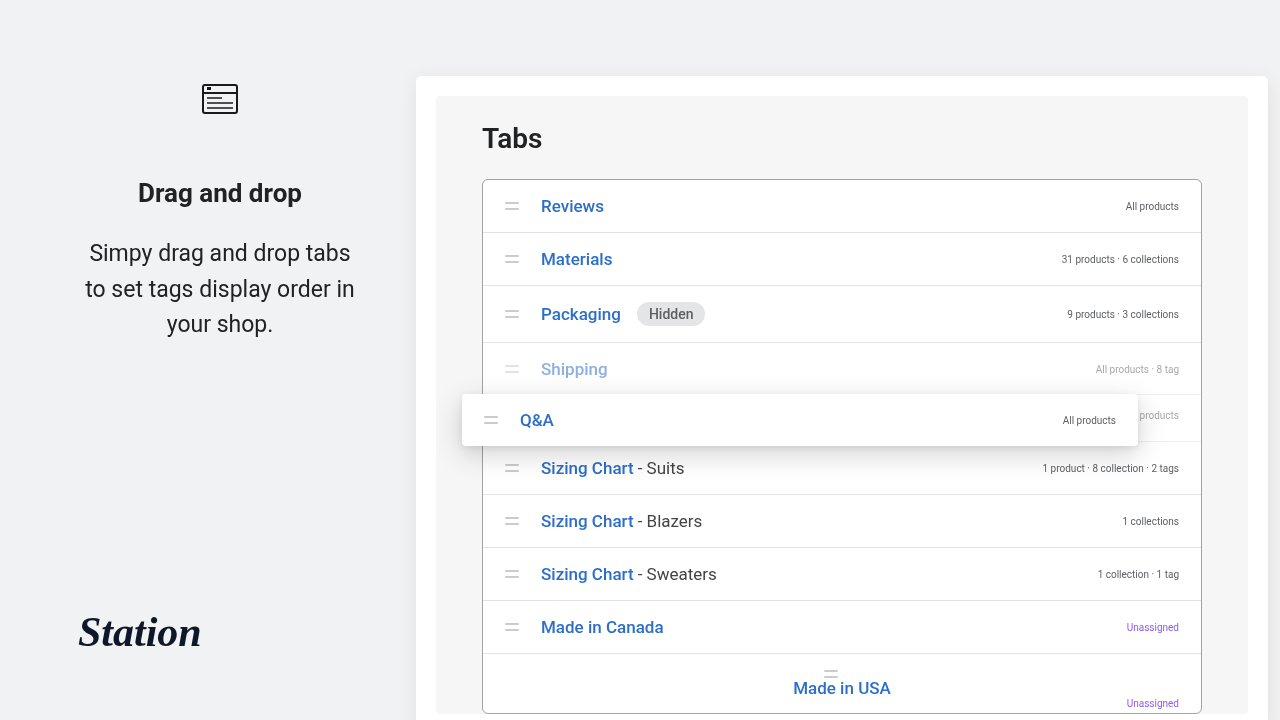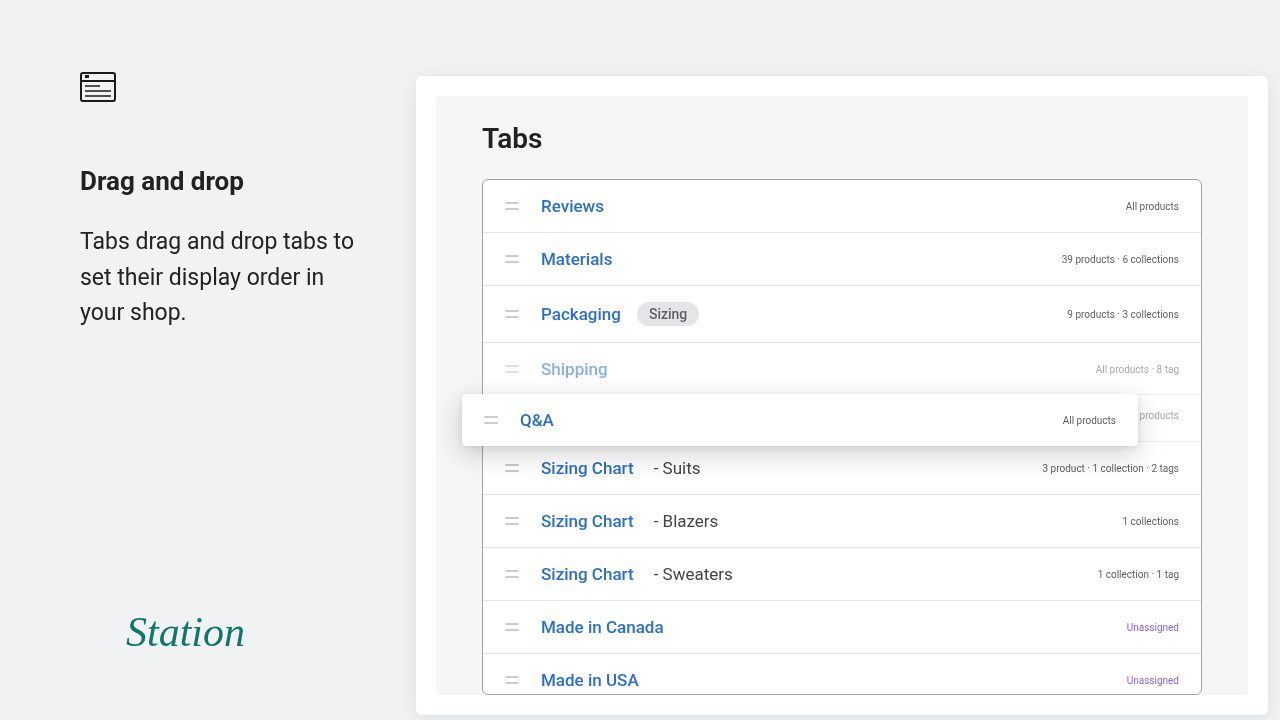--- a/index.html
+++ b/index.html
@@ -7,22 +7,23 @@
       font-family: -apple-system, BlinkMacSystemFont, "Segoe UI", Roboto, sans-serif;
       background: #f1f2f3;
       width: 1280px;
       height: 720px;
       overflow: hidden;
       position: relative;
     }
     .left-col {
       position: absolute;
       left: 80px;
-      top: 72px;
+      top: 84px;
       width: 280px;
+      text-align: center;
     }
     .doc-icon {
       width: 36px;
       height: 30px;
       margin-bottom: 60px;
     }
     .heading {
       font-size: 26px;
       font-weight: 700;
       color: #202223;
@@ -34,23 +35,22 @@
       color: #202223;
       font-weight: 400;
     }
     .brand {
       position: absolute;
       left: 78px;
       bottom: 64px;
       font-family: "Brush Script MT", cursive;
       font-size: 42px;
       font-style: italic;
-      font-weight: 400;
-      color: #0f766e;
-      margin-left: 48px;
+      font-weight: 700;
+      color: #0f172a;
     }
     .panel {
       position: absolute;
       left: 416px;
       top: 76px;
       width: 852px;
       background: #fff;
       border-radius: 6px;
       box-shadow: 0 4px 20px rgba(0,0,0,0.08);
       padding-top: 20px;
@@ -76,21 +76,21 @@
       overflow: hidden;
     }
     .tab-row {
       display: flex;
       align-items: center;
       padding: 16px 22px;
       border-bottom: 1px solid #e1e3e5;
       font-size: 17px;
       position: relative;
     }
-    .tab-row:last-child { border-bottom: none; }
+    .tab-row:last-child { border-bottom: none; flex-direction: column; }
     .drag-handle {
       width: 14px;
       height: 8px;
       margin-right: 22px;
       display: flex;
       flex-direction: column;
       justify-content: space-between;
       cursor: grab;
     }
     .drag-handle span {
@@ -99,21 +99,21 @@
       width: 100%;
       background: #c9cccf;
       border-radius: 1px;
     }
     .tab-name {
       color: #2c6ecb;
       font-weight: 500;
     }
     .tab-suffix {
       color: #444;
-      margin-left: 20px;
+      margin-left: 4px;
     }
     .badge {
       background: #e4e5e7;
       color: #5c5f62;
       font-size: 14px;
       padding: 4px 12px;
       border-radius: 14px;
       margin-left: 16px;
       font-weight: 500;
     }
@@ -150,21 +150,21 @@
 <div class="left-col">
   <svg class="doc-icon" viewBox="0 0 36 30" fill="none" stroke="#1a1a1a" stroke-width="2">
     <rect x="1" y="1" width="34" height="28" rx="2"></rect>
     <line x1="1" y1="9" x2="35" y2="9"></line>
     <rect x="5" y="3" width="4" height="3" fill="#1a1a1a" stroke="none"></rect>
     <line x1="5" y1="14" x2="20" y2="14" stroke-width="1.5"></line>
     <line x1="5" y1="19" x2="31" y2="19" stroke-width="1.5"></line>
     <line x1="5" y1="24" x2="31" y2="24" stroke-width="1.5"></line>
   </svg>
   <h2 class="heading">Drag and drop</h2>
-  <p class="description">Tabs drag and drop tabs to set their display order in your shop.</p>
+  <p class="description">Simpy drag and drop tabs to set tags display order in your shop.</p>
 </div>
 
 <div class="brand">Station</div>
 
 <div class="panel">
   <div class="panel-inner">
     <div class="panel-title">Tabs</div>
     <div class="tab-list">
 
       <div class="tab-row">
@@ -175,30 +175,30 @@
         <span class="tab-name">Reviews</span>
         <span class="meta">All products</span>
       </div>
 
       <div class="tab-row">
         <div class="drag-handle">
             <span></span>
             <span></span>
           </div>
         <span class="tab-name">Materials</span>
-        <span class="meta">39 products · 6 collections</span>
+        <span class="meta">31 products · 6 collections</span>
       </div>
 
       <div class="tab-row">
         <div class="drag-handle">
             <span></span>
             <span></span>
           </div>
         <span class="tab-name">Packaging</span>
-        <span class="badge">Sizing</span>
+        <span class="badge">Hidden</span>
         <span class="meta">9 products · 3 collections</span>
       </div>
 
       <div class="tab-row row-partial" style="padding-bottom:15px;">
         <div class="drag-handle">
             <span></span>
             <span></span>
           </div>
         <span class="tab-name">Shipping</span>
         <span class="meta">All products · 8 tag</span>
@@ -213,21 +213,21 @@
         <span class="meta">All products</span>
       </div>
 
       <div class="tab-row">
         <div class="drag-handle">
             <span></span>
             <span></span>
           </div>
         <span class="tab-name">Sizing Chart</span>
           <span class="tab-suffix"> - Suits</span>
-        <span class="meta">3 product · 1 collection · 2 tags</span>
+        <span class="meta">1 product · 8 collection · 2 tags</span>
       </div>
 
       <div class="tab-row">
         <div class="drag-handle">
             <span></span>
             <span></span>
           </div>
         <span class="tab-name">Sizing Chart</span>
           <span class="tab-suffix"> - Blazers</span>
         <span class="meta">1 collections</span>

